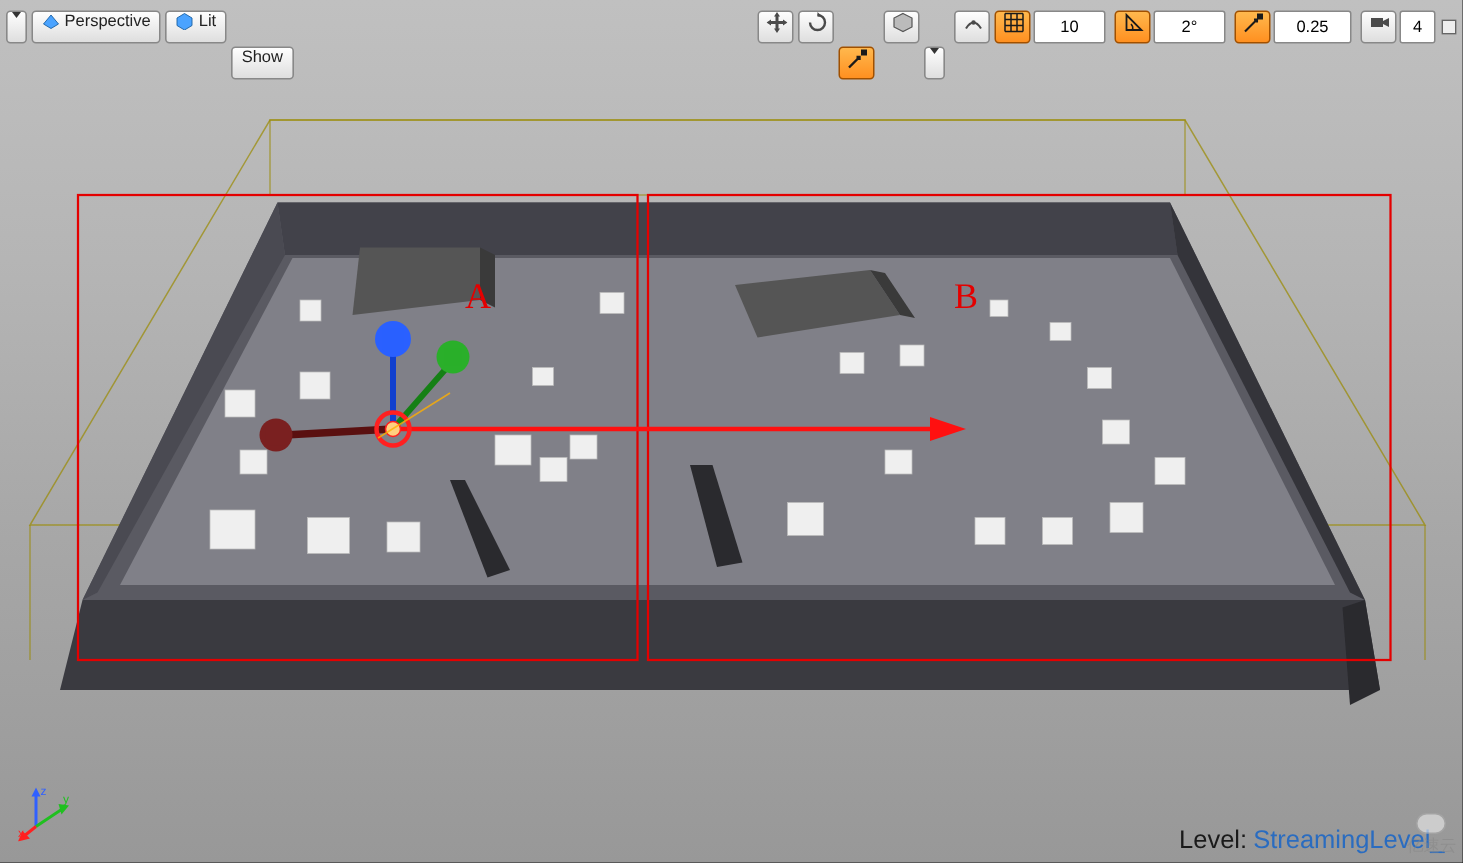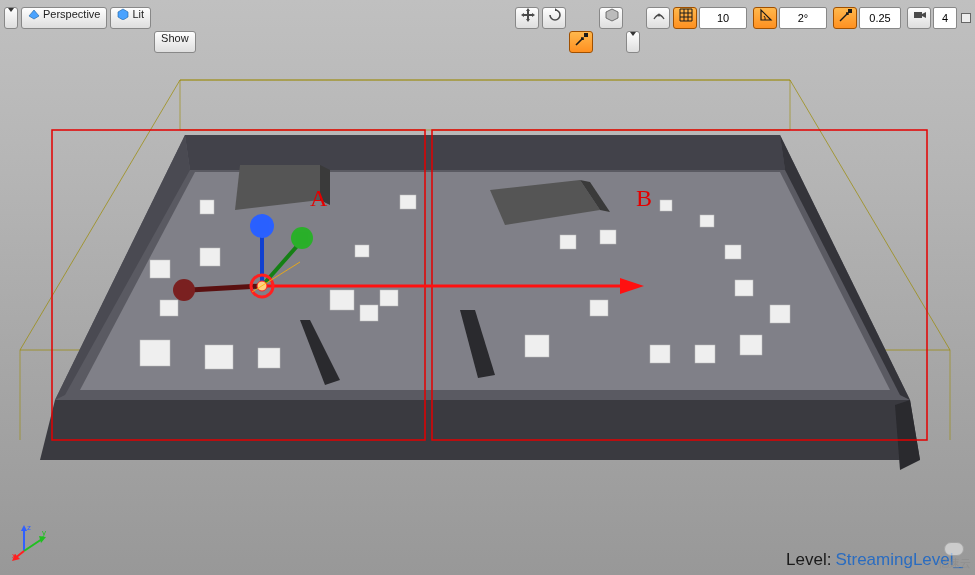--- a/index.html
+++ b/index.html
@@ -114,21 +114,21 @@
         </div>
       <div class="num">2°</div>
     </div>
     <div class="grp">
       <div class="btn sq on">
           <span class="ic"><svg width="14" height="14" viewBox="0 0 14 14">
               <path d="M1 13 L9 5 M7 5 H9 V7" stroke="#1a1a1a" stroke-width="1.4" fill="none"></path>
               <rect x="9" y="1" width="4" height="4" fill="#1a1a1a"></rect>
             </svg></span>
         </div>
-      <div class="num" style="width:42px">0.25</div>
+      <div class="num" style="width:52px">0.25</div>
     </div>
     <div class="grp">
       <div class="btn sq">
           <span class="ic"><svg width="14" height="14" viewBox="0 0 14 14">
               <rect x="1" y="4" width="8" height="6" fill="#4a4a4a"></rect>
               <polygon points="9,6 13,4 13,10 9,8" fill="#4a4a4a"></polygon>
             </svg></span>
         </div>
       <div class="num" style="width:24px">4</div>
     </div>

